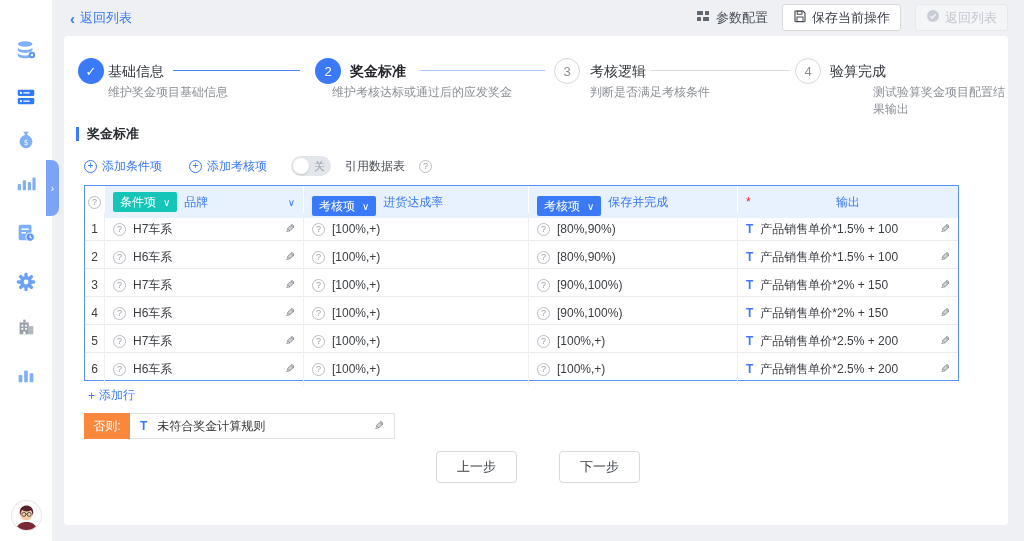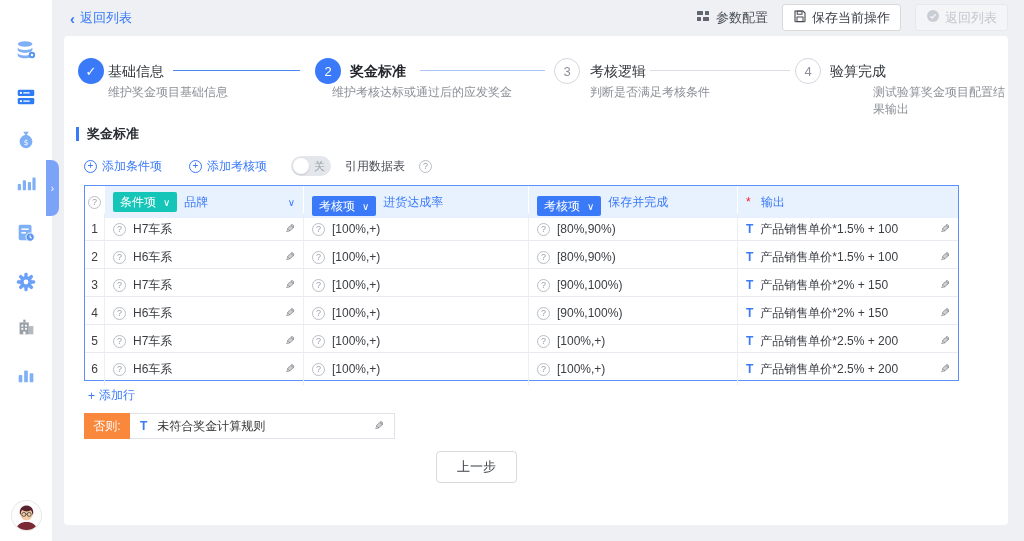--- a/index.html
+++ b/index.html
@@ -57,21 +57,21 @@
   .drow .cell { border-right:1px solid #eceef2; color:#3a3d42; }
   .drow .cell:last-child, .thead .cell:last-child { border-right:none; }
   .cell-num { justify-content:center; padding:0 2px; color:#4a4f57; }
   .badge { height:20px; padding:0 7px; border-radius:2px; color:#fff; font-size:12px; display:inline-flex; align-items:center; gap:7px; cursor:pointer; }
   .badge .chev { font-size:10px; }
   .badge.teal { background:#15c5b8; }
   .badge.blue { background:#3a7af8;margin-top:8px; }
   .spacer { flex:1; }
   .chev-blue { color:#3a7af8; font-size:10px; cursor:pointer; }
   .req { color:#f5222d; font-size:12px; width:8px; }
-  .out-head { flex:1; text-align:left; }
+  .out-head { flex:1; text-align:center; }
   .pencil { color:#6b6f76; font-size:12px; display:inline-block; transform:scaleX(-1); cursor:pointer; }
   .tmark { color:#3a7af8; font-weight:bold; font-size:12px; }
   .add-row { position:absolute; left:24px; top:351px; color:#3a7af8; font-size:12px; display:flex; gap:4px; align-items:center; cursor:pointer; }
 
   
   .else-row { position:absolute; left:20px; top:377px; display:flex; height:26px; }
   .else-label { width:46px; background:#f9873c; color:#fff; display:flex; align-items:center; justify-content:center; font-size:12px; }
   .else-value { width:265px; border:1px solid #dfe2e7; border-left:none; background:#fff; display:flex; align-items:center; gap:10px; padding:0 10px; }
 
   
@@ -466,13 +466,14 @@
     <div class="else-label">否则:</div>
     <div class="else-value">
       <span class="tmark">T</span>
       <span>未符合奖金计算规则</span>
       <span class="spacer"></span>
       <span class="pencil">✎</span>
     </div>
   </div>
 
   <div class="nav-btn" style="left:372px">上一步</div>
+  <div class="nav-btn" style="left:495px">下一步</div>
 </div>
 
 </body></html>

